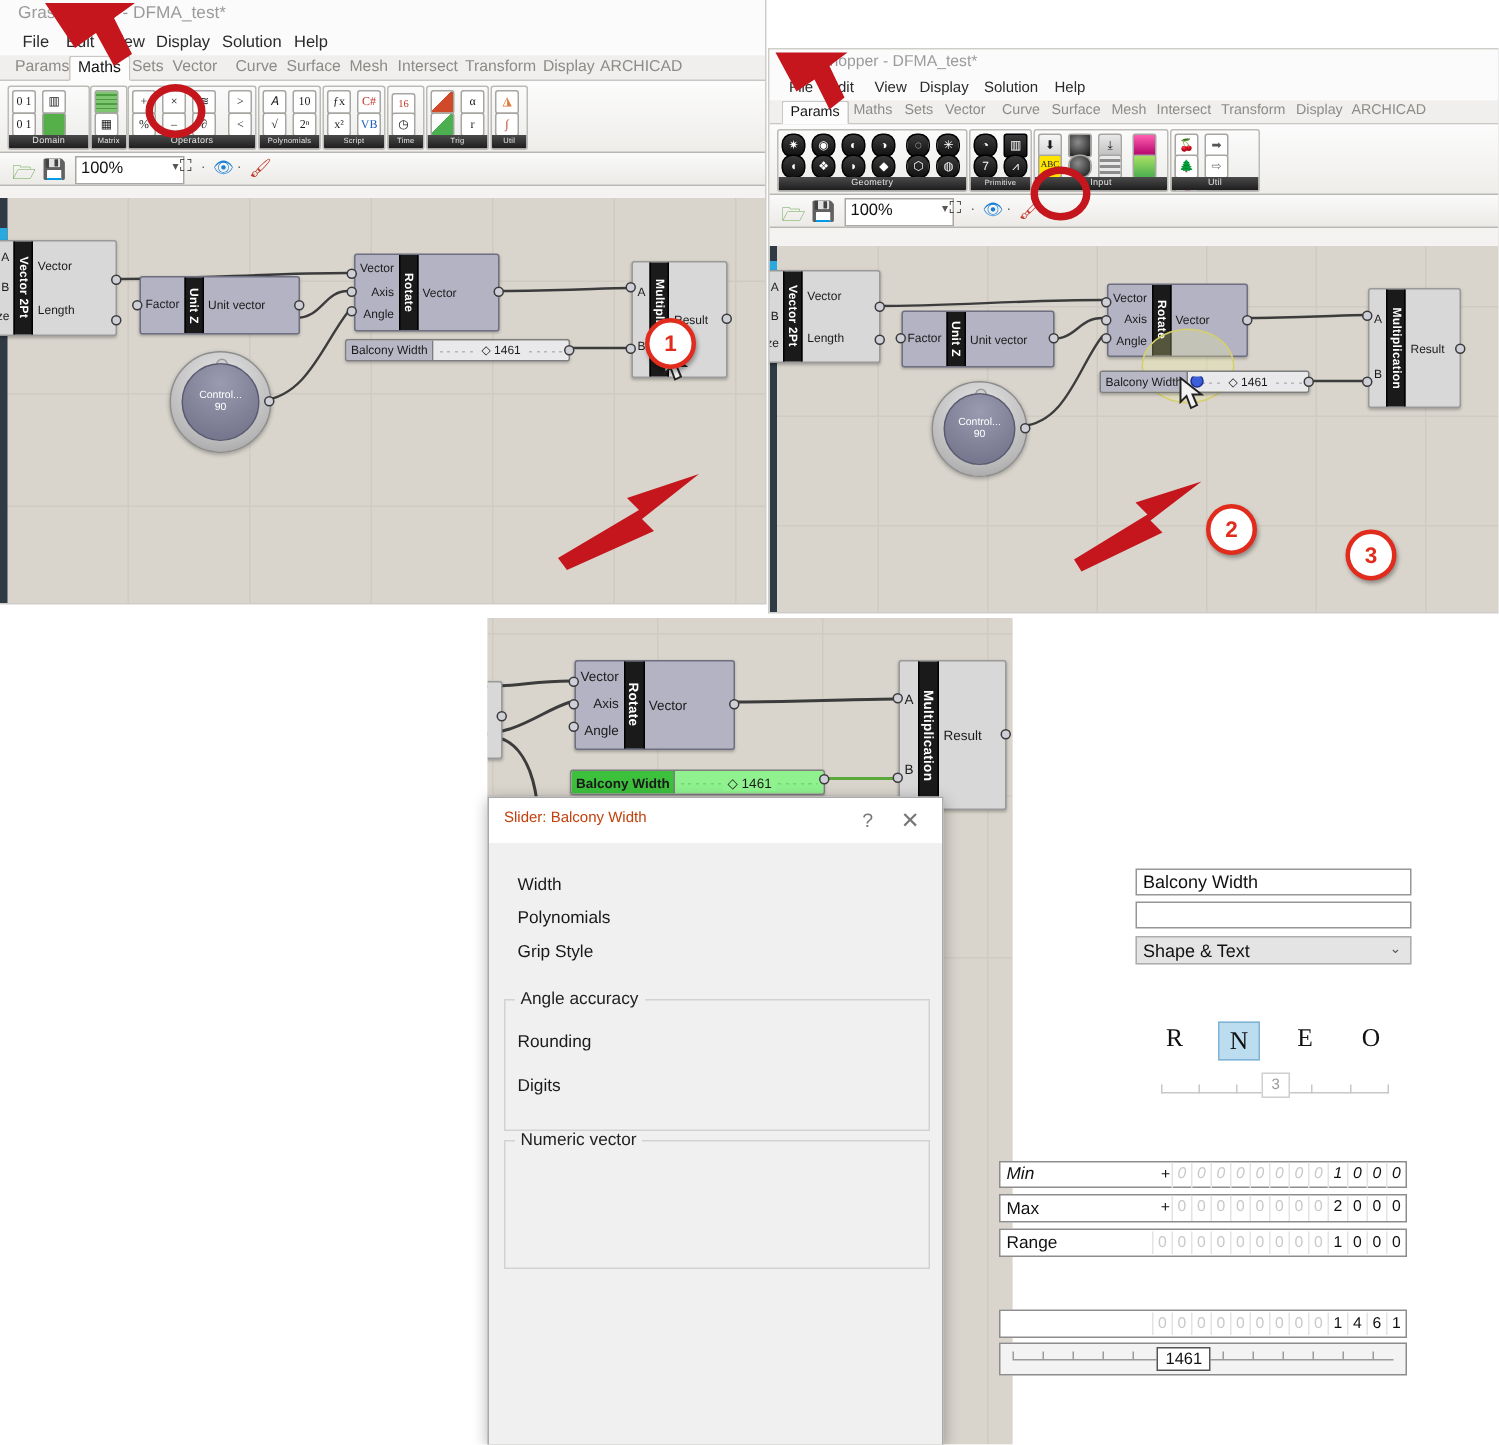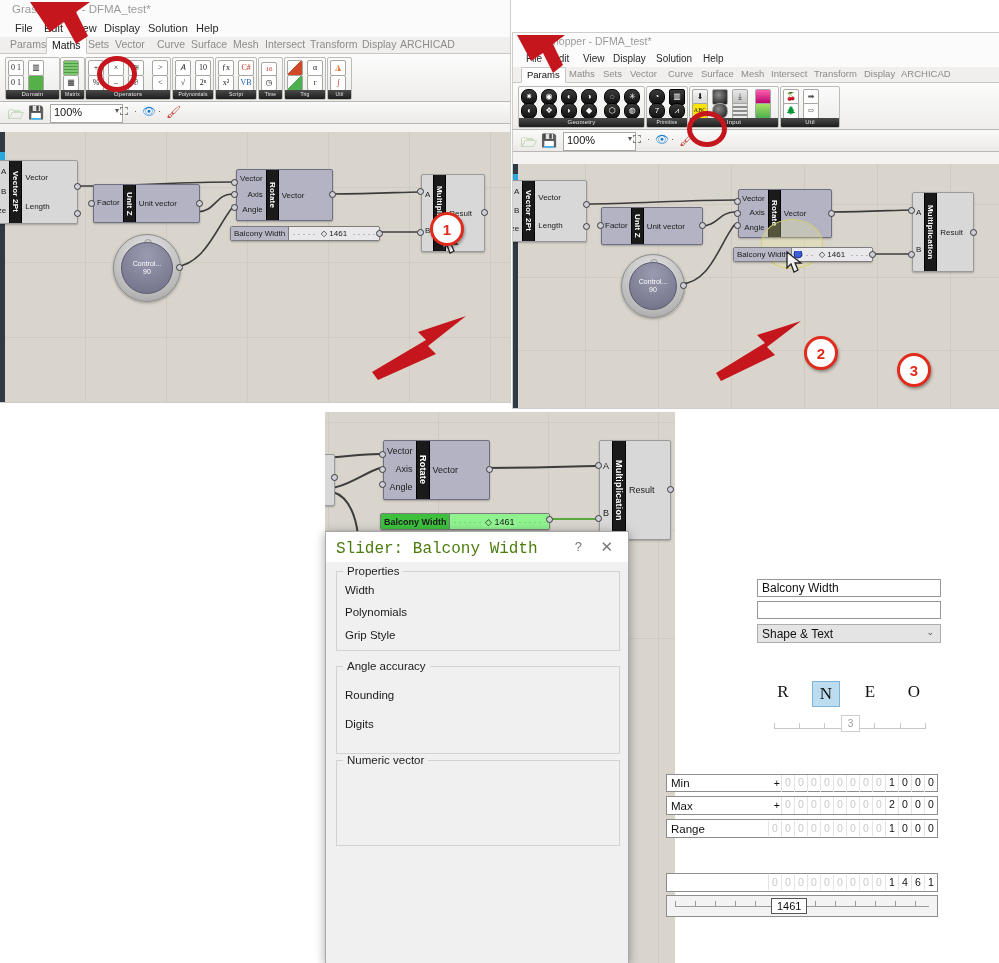--- a/index.html
+++ b/index.html
@@ -99,21 +99,21 @@
          border:3px solid #e02b1d;color:#e02b1d;font-size:15px;font-weight:bold;
          display:flex;align-items:center;justify-content:center;
          box-shadow:1px 2px 3px rgba(0,0,0,.35);font-family:"Liberation Sans",sans-serif;}
   .ellipse{position:absolute;border:5px solid #c4161c;border-radius:50%;}
   .arrow{position:absolute;}
 
   
   .dialog{position:absolute;background:#f0f0f0;border:1px solid #a9a9a9;
           box-shadow:0 2px 10px rgba(0,0,0,.35);}
   .dialog .dtitle{height:30px;background:#fff;position:relative;}
-  .dialog .dtitle .t{position:absolute;left:10px;top:8px;font-size:16px;color:#4d7c0f;font-family:Liberation Mono, monospace;}
+  .dialog .dtitle .t{position:absolute;left:10px;top:8px;font-size:10px;color:#c2410c;}
   .dialog .dtitle .q{position:absolute;right:46px;top:7px;font-size:13px;color:#777;}
   .dialog .dtitle .x{position:absolute;right:15px;top:6px;font-size:15px;color:#777;}
   fieldset.gb{position:absolute;border:1px solid #d2d2d2;border-radius:0;margin:0;padding:0;}
   fieldset.gb legend{font-size:11.5px;color:#222;padding:0 4px;margin-left:6px;}
   .rlab{position:absolute;font-size:11.5px;color:#1a1a1a;}
   .tfield{position:absolute;border:1px solid #969696;background:#fff;
           font-size:12px;color:#111;padding:2px 4px;box-sizing:border-box;}
   .selbox{position:absolute;border:1px solid #adadad;background:#e4e4e4;
           font-size:12px;color:#111;padding:2px 4px;box-sizing:border-box;}
   .selbox .cv{position:absolute;right:6px;top:2px;color:#555;font-size:9px;}
@@ -672,23 +672,20 @@
 </div>
 
 <div class="dialog" style="left:325px;top:531px;width:302px;height:431px;">
 
   <div class="dtitle">
     <span class="t">Slider: Balcony Width</span>
     <span class="q">?</span>
     <span class="x">✕</span>
   </div>
 
-  <fieldset class="gb" style="left:10px;top:33px;width:282px;height:84px;">
-    <legend>Properties</legend>
-  </fieldset>
   <span class="rlab" style="left:19px;top:52px;">Width</span>
   <input class="tfield" type="text" style="left: 431px; top: 47px; width: 184px; height: 18px;" readonly="" value="Balcony Width">
   <span class="rlab" style="left:19px;top:74px;">Polynomials</span>
   <input class="tfield" type="text" style="left: 431px; top: 69px; width: 184px; height: 18px;" placeholder="">
   <span class="rlab" style="left:19px;top:97px;">Grip Style</span>
   <div class="selbox" style="left:431px;top:92px;width:184px;height:19px;">
     <span>Shape &amp; Text</span>
     <span class="cv">⌄</span>
   </div>
 
@@ -710,21 +707,21 @@
     <div style="position:absolute;left:100px;top:1px;width:1px;height:6px;background:#c8c8c8"></div>
     <div style="position:absolute;left:126px;top:1px;width:1px;height:6px;background:#c8c8c8"></div>
     <div style="position:absolute;left:151px;top:1px;width:1px;height:6px;background:#c8c8c8"></div>
   </div>
   <span class="digmini" style="left:515px;top:183px;width:17px;height:15px;line-height:15px;">3</span>
 
   <fieldset class="gb" style="left:10px;top:222px;width:282px;height:90px;">
     <legend>Numeric vector</legend>
   </fieldset>
 
-  <div class="numrow" style="left:340px;top:242px;width:272px;height:18px;">
+  <div class="numrow" style="left:340px;top:242px;width:272px;height:18px;font-style:italic;">
     <span class="nl">Min</span>
     <span class="digits">
       <span class="plus" style="line-height:17px">+</span>
       <span class="d">0</span>
         <span class="d">0</span>
         <span class="d">0</span>
         <span class="d">0</span>
       <span class="d">0</span>
         <span class="d">0</span>
         <span class="d">0</span>

